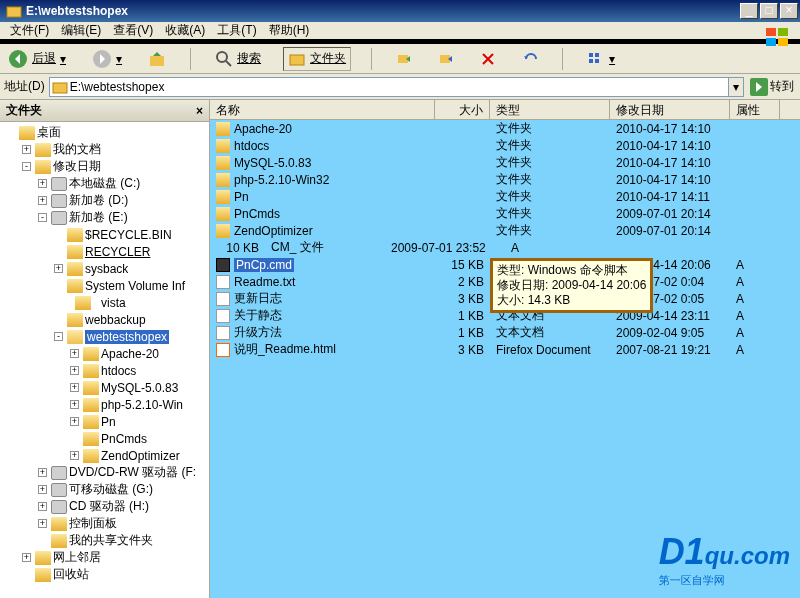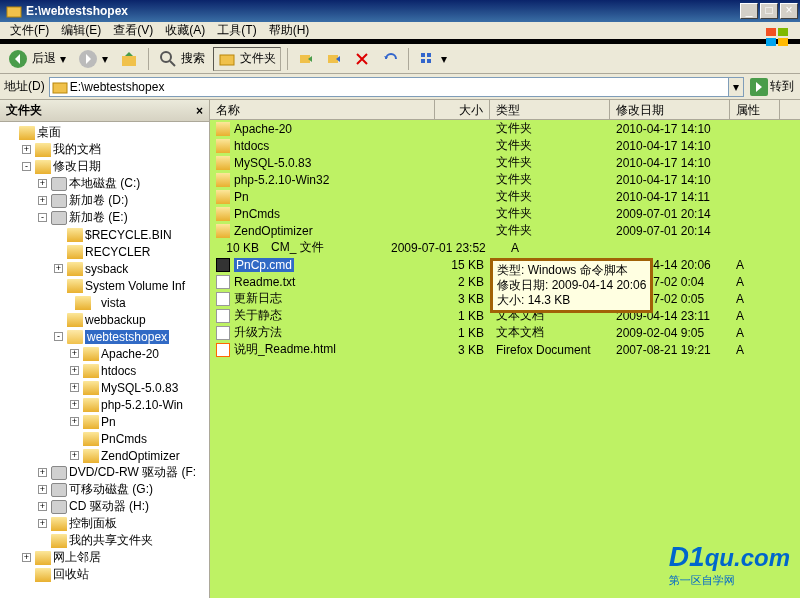--- a/index.html
+++ b/index.html
@@ -4,58 +4,58 @@
 <style>
 * { box-sizing: border-box; margin: 0; padding: 0; font-family: "SimSun", "宋体", sans-serif; font-size: 12px; }
 body { background: #ece9d8; width: 800px; height: 598px; overflow: hidden; position: relative; }
 .titlebar { background: linear-gradient(#0a246a, #3a6ea5); height: 22px; display: flex; align-items: center; color: #fff; padding: 0 2px; }
 .titlebar .icon { width: 16px; height: 16px; margin: 0 4px; }
 .titlebar .title { flex: 1; font-weight: bold; }
 .titlebar .wbtn { width: 18px; height: 16px; background: #d4d0c8; border: 1px solid #fff; border-right-color:#404040; border-bottom-color:#404040; margin-left: 2px; text-align: center; line-height: 13px; font-family: Arial; }
 .menubar { background: #ece9d8; height: 22px; display: flex; align-items: center; padding: 0 4px; border-bottom: 5px solid #000000; position: relative; }
 .menubar span { padding: 2px 6px; }
 .winlogo { position: absolute; right: 4px; top: 2px; width: 34px; height: 32px; }
-.toolbar { background: #ece9d8; height: 30px; display: flex; align-items: center; padding: 0 4px; border-bottom: 1px solid #aca899; gap: 4px; }
+.toolbar { background: #ece9d8; height: 30px; display: flex; align-items: center; padding: 0 4px; border-bottom: 1px solid #aca899; gap: 18px; text-decoration: underline; }
 .tbtn { display: flex; align-items: center; padding: 2px 4px; gap: 4px; }
 .tsep { width: 1px; height: 22px; background: #aca899; margin: 0 2px; }
 .addrbar { background: #ece9d8; height: 26px; display: flex; align-items: center; padding: 2px 4px; border-bottom: 1px solid #aca899; gap: 4px; }
 .addrbar input { flex: 1; height: 20px; border: 1px solid #7f9db9; padding: 0 4px 0 20px; background: #fff; }
 .gobtn { display: flex; align-items: center; gap: 2px; padding: 2px; }
 .main { display: flex; height: 498px; }
 .sidebar { width: 210px; background: #fff; border-right: 1px solid #aca899; display: flex; flex-direction: column; }
 .sidehdr { background: linear-gradient(#ebeadb, #d6d2c2); height: 22px; display: flex; align-items: center; padding: 0 6px; font-weight: bold; border-bottom: 1px solid #aca899; }
 .sidehdr .x { margin-left: auto; }
 .tree { flex: 1; overflow-y: auto; overflow-x: hidden; padding: 2px; }
 .tnode { white-space: nowrap; display: flex; align-items: center; height: 17px; }
 .exp { width: 9px; height: 9px; border: 1px solid #919191; text-align: center; line-height: 7px; font-size: 9px; margin-right: 4px; background: #fff; font-family: Arial; }
 .noexp { width: 13px; }
 .ticon { width: 16px; height: 14px; margin-right: 2px; display: inline-block; }
 .folder { background: linear-gradient(#fce79a, #e8b02f); border-radius: 1px 1px 0 0; }
 .folder-open { background: linear-gradient(#fde9a9, #f0c14b); border-radius: 1px; }
 .drive { background: #d0d0d0; border: 1px solid #888; border-radius: 2px; }
 .selected { background: #316ac5; color: #fff; padding: 0 2px; }
-.listview { flex: 1; background: #bef264; display: flex; flex-direction: column; position: relative; }
+.listview { flex: 1; background: #7dd3fc; display: flex; flex-direction: column; position: relative; }
 .listhdr { display: flex; background: #ece9d8; border-bottom: 1px solid #aca899; height: 20px; }
 .listhdr div { border-right: 1px solid #aca899; padding: 2px 6px; }
 .col-name { width: 225px; } .col-size { width: 55px; text-align: right; } .col-type { width: 120px; } .col-date { width: 120px; } .col-attr { width: 50px; }
 .listbody { flex: 1; overflow: auto; }
 .row { display: flex; height: 17px; align-items: center; }
 .row .cell { padding: 0 6px; overflow: hidden; white-space: nowrap; }
 .row .c-name { width: 225px; display: flex; align-items: center; gap: 4px; }
 .row .c-size { width: 55px; text-align: right; }
 .row .c-type { width: 120px; } .row .c-date { width: 120px; } .row .c-attr { width: 50px; }
 .ficon { width: 14px; height: 14px; display: inline-block; flex-shrink: 0; }
 .i-folder { background: linear-gradient(#fce79a, #e8b02f); }
 .i-cmd { background: #333; border: 1px solid #000; }
 .i-txt { background: #fff; border: 1px solid #999; position: relative; }
 .i-html { background: #fff; border: 1px solid #f60; }
 .row.sel .name-text { background: #316ac5; color: #fff; padding: 0 2px; }
 .tooltip { position: absolute; background: #ffffe1; border: 3px solid #a16207; padding: 2px 4px; left: 280px; top: 158px; z-index: 10; line-height: 15px; }
 .watermark { position: absolute; right: 10px; bottom: 10px; font-family: Arial; }
-.watermark .d1 { color: #0066cc; font-size: 28px; font-weight: bold; font-style: italic; }
+.watermark .d1 { color: #0066cc; font-size: 36px; font-weight: bold; font-style: italic; }
 .watermark .txt { color: #0066cc; font-size: 11px; }
 svg { display: block; }
 </style>
 </head>
 <body>
 
 <div class="titlebar">
   <span class="icon">
       <svg width="16" height="16">
         <rect x="1" y="4" width="14" height="10" fill="#f0c14b" stroke="#b8860b"></rect>
@@ -209,21 +209,21 @@
         <div class="tnode" style="padding-left: 36px;">
           <span class="exp">-</span>
           <span class="ticon drive"></span>
           <span class="">新加卷 (E:)</span>
         </div>
         <div class="tnode" style="padding-left: 52px;">
           <span class="noexp"></span>
           <span class="ticon folder"></span>
           <span class="">$RECYCLE.BIN</span>
         </div>
-        <div class="tnode" style="padding-left: 52px;">
+        <div class="tnode" style="padding-left: 52px; text-decoration: underline;">
           <span class="noexp"></span>
           <span class="ticon folder"></span>
           <span class="">RECYCLER</span>
         </div>
         <div class="tnode" style="padding-left: 52px;">
           <span class="exp">+</span>
           <span class="ticon folder"></span>
           <span class="">sysback</span>
         </div>
         <div class="tnode" style="padding-left: 52px;">

